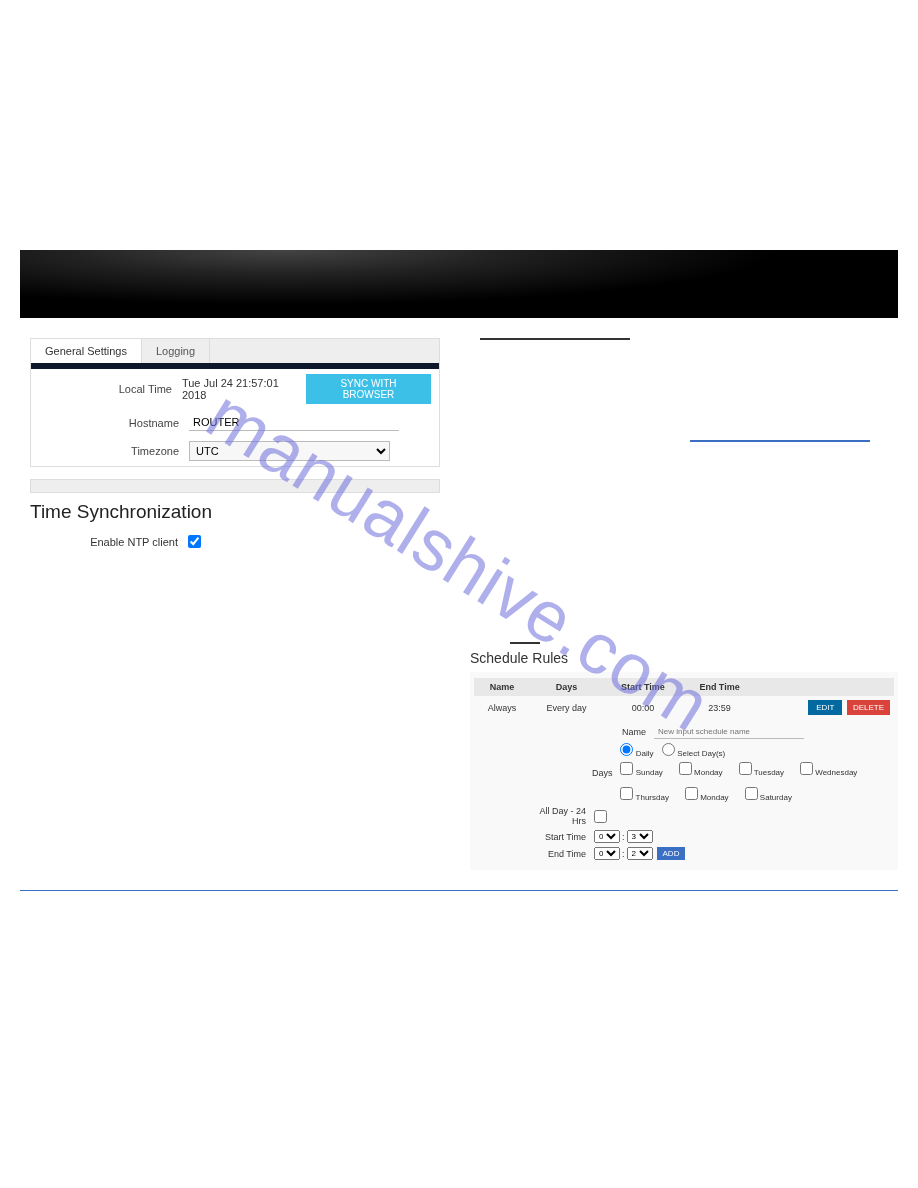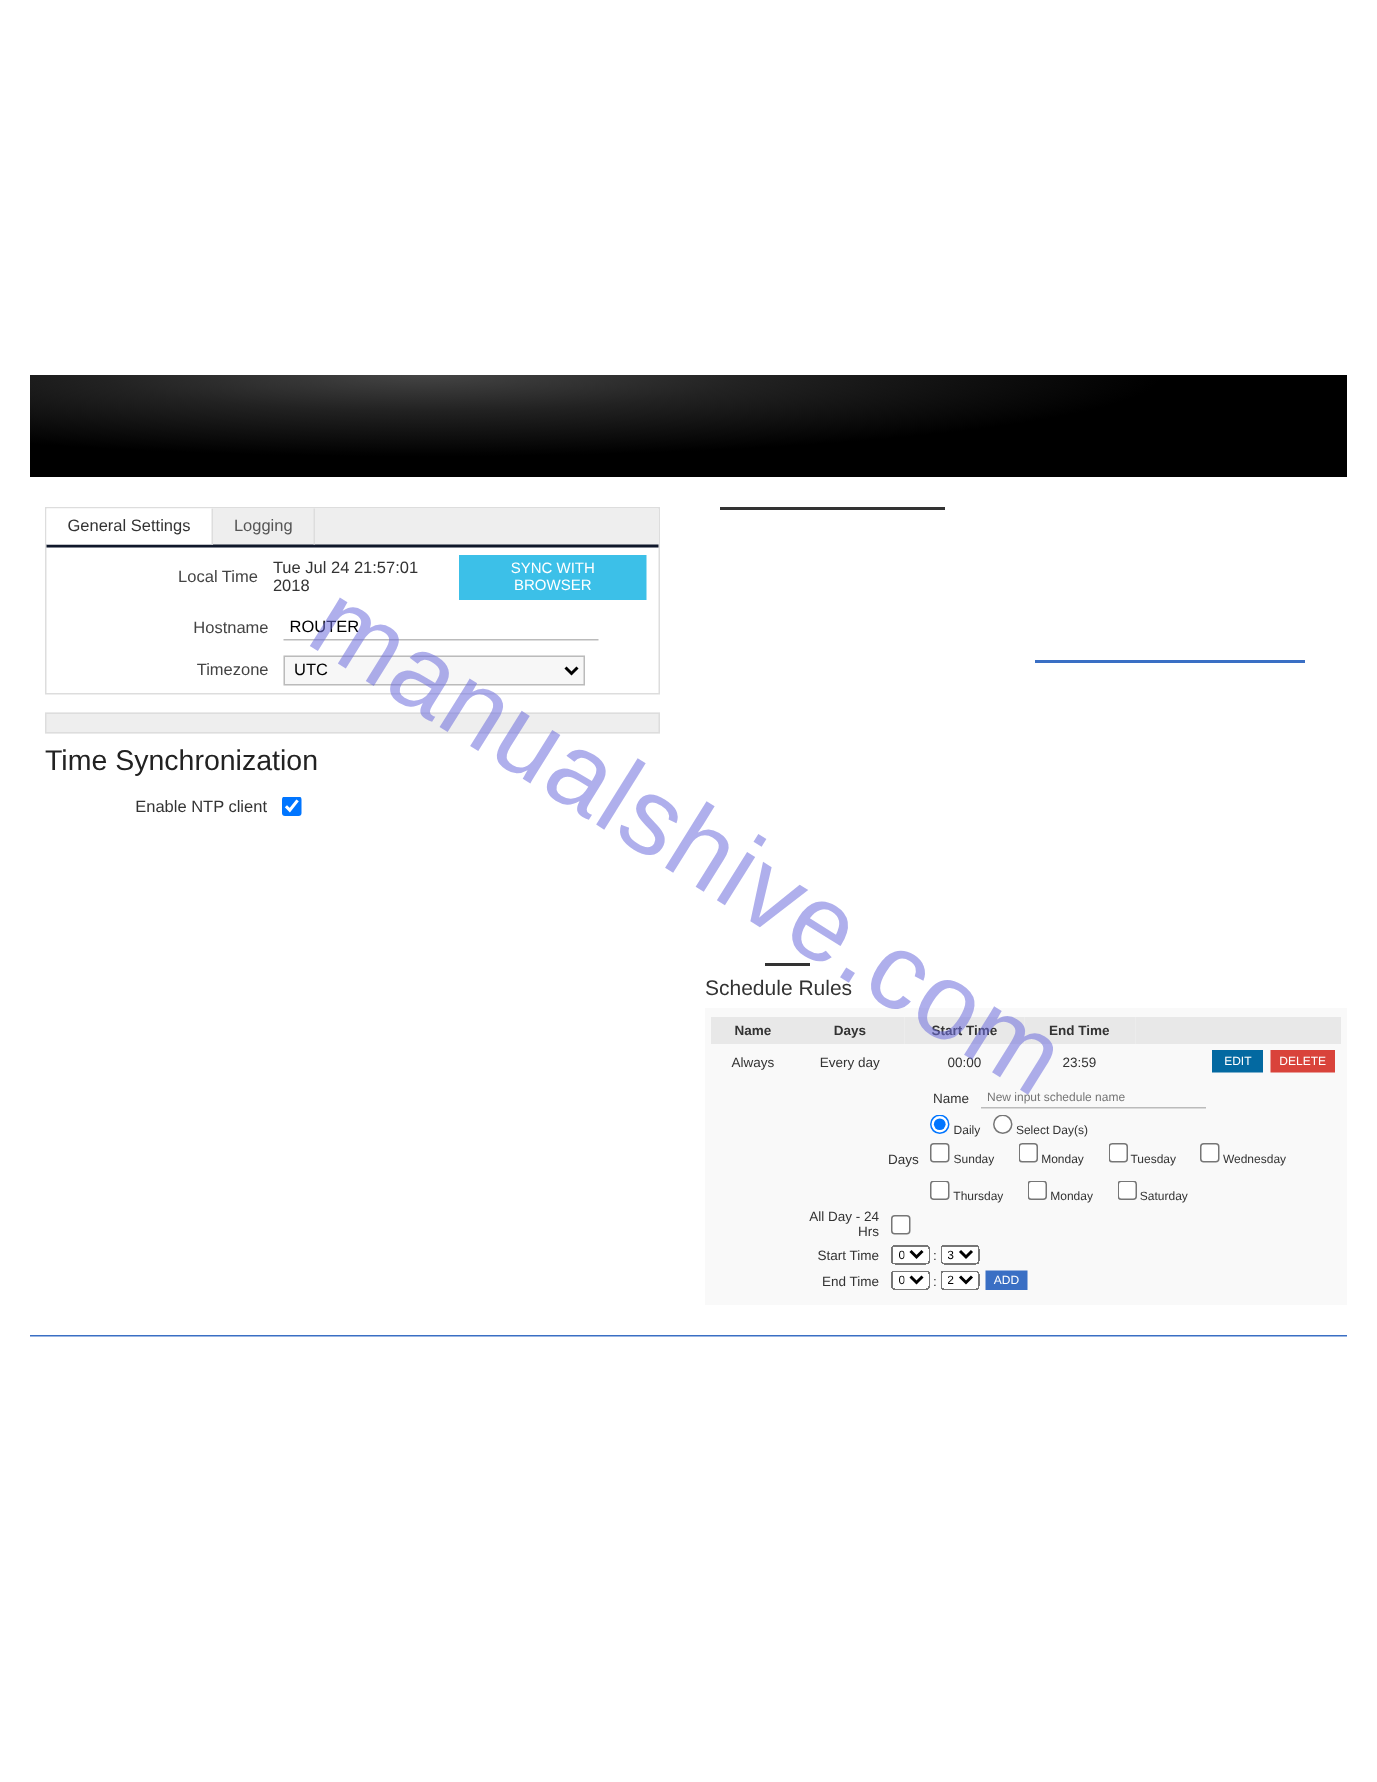--- a/index.html
+++ b/index.html
@@ -28,21 +28,21 @@
   .col-right { flex: 1; padding-top: 0; position: relative; }
 
   h2.section-title {
     font-size: 19px;
     font-weight: 400;
     color: #222;
     margin-bottom: 8px;
   }
 
   .panel { border: 1px solid #ddd; background: #fff; }
-  .tabs { display: flex; background: #eee; border-bottom: 2px solid #0f172a; }
+  .tabs { display: flex; background: #eee; border-bottom: 6px solid #0f172a; }
   .tab {
     padding: 6px 14px;
     font-size: 11px;
     color: #555;
     border-right: 1px solid #ddd;
     cursor: pointer;
   }
   .tab.active { background: #fff; font-weight: 500; color: #333; }
 
   .form-row {

